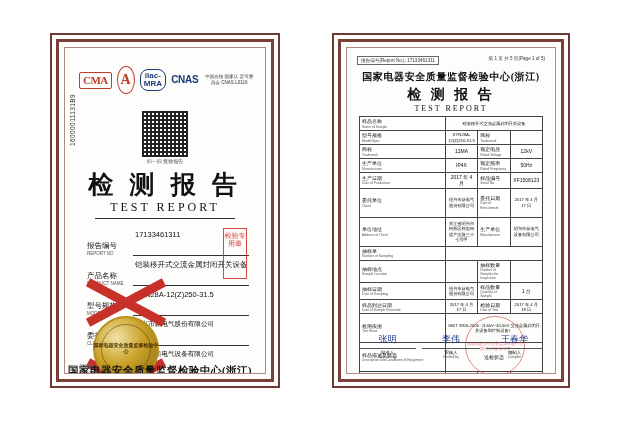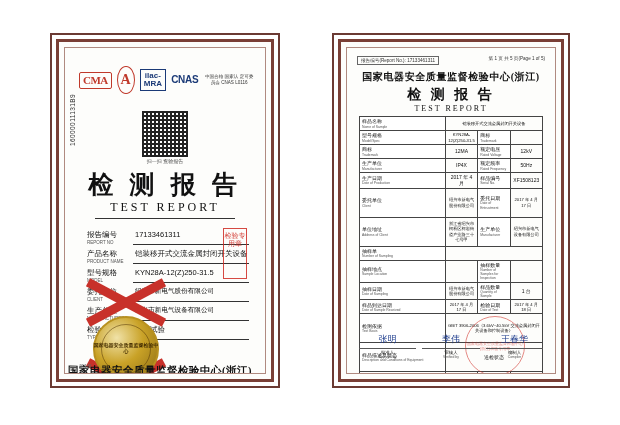--- a/index.html
+++ b/index.html
@@ -80,21 +80,21 @@
     font-size: 14px;
     display: flex; align-items: center; justify-content: center;
     font-family: "Liberation Serif", serif;
   }
   .logo-ilac {
     font-size: 8px; font-weight: bold; color: #1b3a77;
     border: 1px solid #1b3a77;
     padding: 2px 2px;
     line-height: 1.05;
     text-align: center;
-    border-radius: 0;
+    border-radius: 8px;
   }
   .logo-cnas {
     font-size: 10px; font-weight: bold; color: #1b3a77;
     letter-spacing: -0.3px;
     text-align: left;
     line-height: 1.05;
   }
   .logo-cn-txt {
     font-size: 4.6px; color: #333; line-height: 1.35; text-align: center;
   }
@@ -167,21 +167,21 @@
     color: #111;
     line-height: 1.15;
   }
   .lc-label .cn { font-size: 7.5px; display: block; }
   .lc-label .en { font-size: 4.5px; color: #555; display: block; }
   .lc-value {
     flex: 1;
     border-bottom: 1px solid #333;
     font-size: 7.5px;
     color: #111;
-    padding: 0 2px 4px 2px;
+    padding: 0 2px 15px 2px;
     min-height: 10px;
     white-space: nowrap;
     overflow: hidden;
   }
   .lc-value.sm { font-size: 6.6px; }
   .lc-stamp-red {
     position: absolute;
     right: 18px; top: 180px;
     width: 22px; height: 46px;
     border: 1.5px solid #cf2a22;

